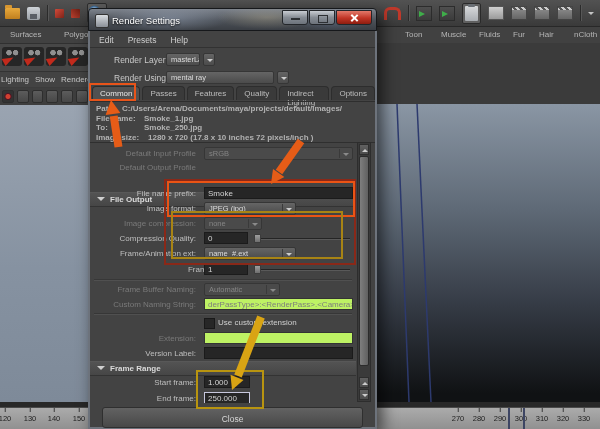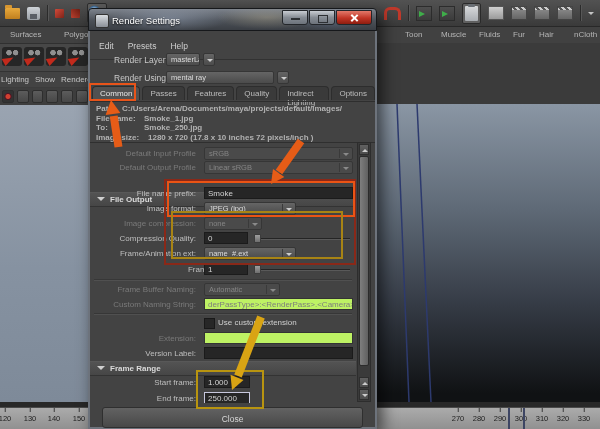--- a/index.html
+++ b/index.html
@@ -58,21 +58,21 @@
   .dlgtitle{position:absolute;left:23px;top:6px;font-size:9.5px;color:#fff;text-shadow:0 1px 2px #000;}
   .winbtns{position:absolute;right:4px;top:1px;display:flex;gap:1px;}
   .winbtn{width:26px;height:15px;border:1px solid #23262a;box-sizing:border-box;background:linear-gradient(#c8ccd2,#868c94 50%,#6d737b);border-radius:0 0 3px 3px;position:relative;}
   .winbtn.close{width:36px;background:linear-gradient(#e2796a,#c03425 55%,#8e1d10);}
   .glyph-min{position:absolute;left:8px;bottom:4px;width:9px;height:2px;background:#2d3034;}
   .glyph-max{position:absolute;left:8px;top:4px;width:8px;height:6px;border:1.5px solid #2d3034;}
   .glyph-x{position:absolute;left:50%;top:50%;width:9px;height:9px;transform:translate(-50%,-50%);}
   .glyph-x::before,.glyph-x::after{content:"";position:absolute;left:4px;top:0;width:1.8px;height:9px;background:#fff;}
   .glyph-x::before{transform:rotate(45deg);} .glyph-x::after{transform:rotate(-45deg);}
   .dlgbody{position:absolute;left:0;top:23px;width:289px;height:398px;background:#434343;border:2px solid #6d737c;border-top:none;box-sizing:border-box;}
-  .menubar{position:absolute;left:0;top:1px;width:285px;height:28px;border-bottom:1px solid #323232;display:flex;align-items:center;gap:14px;padding-left:9px;box-sizing:border-box;}
+  .menubar{position:absolute;left:0;top:1px;width:285px;height:16px;border-bottom:1px solid #323232;display:flex;align-items:center;gap:14px;padding-left:9px;box-sizing:border-box;}
   .menuitem{font-size:8.5px;color:#cfcfcf;}
   .flabel{font-size:8.5px;color:#c9c9c9;padding-left:16px;}
   .dd{position:absolute;height:13px;background:linear-gradient(#656565,#4b4b4b);border:1px solid #363636;border-radius:2px;font-size:7.5px;color:#dcdcdc;line-height:12px;padding-left:4px;box-sizing:border-box;overflow:hidden;white-space:nowrap;}
   .ddbtn{position:absolute;width:12px;height:13px;background:linear-gradient(#656565,#4b4b4b);border:1px solid #363636;border-radius:2px;box-sizing:border-box;}
   .ddbtn::after{content:"";position:absolute;left:3px;top:5px;border:3px solid transparent;border-top-color:#cdcdcd;}
   .ddcaret::after{content:"";position:absolute;right:3px;top:5px;border:3px solid transparent;border-top-color:#cdcdcd;}
   .ddcaret::before{content:"";position:absolute;right:12px;top:1px;bottom:1px;width:1px;background:#3a3a3a;}
   .dis.dd,.dis.ddbtn{background:#4a4a4a;color:#858585;}
   .dis.ddcaret::after{border-top-color:#8a8a8a;}
   .tabsbar{position:absolute;left:2px;top:55px;height:16px;display:flex;gap:2px;}
@@ -245,21 +245,20 @@
 
       <div class="scroll">
         <div class="frow" style="top:4px;">
           <span class="rlabel dis">Default Input Profile</span>
         </div>
         <div class="dd ddcaret dis" style="left:114px;top:4px;width:149px;">sRGB</div>
 
         <div class="frow" style="top:18px;">
           <span class="rlabel dis">Default Output Profile</span>
         </div>
-        <div class="dd ddcaret dis" style="left:114px;top:18px;width:149px;">Linear sRGB</div>
 
         <div class="sechdr" style="top:30px;margin-top:19px;">
           <div class="sectri"></div>
           <span class="sectxt">File Output</span>
         </div>
 
         <div class="frow" style="top:44px;">
             <span class="rlabel">File name prefix:</span>
           </div>
         <div class="tfield" style="left:114px;top:44px;width:149px;">Smoke</div>

